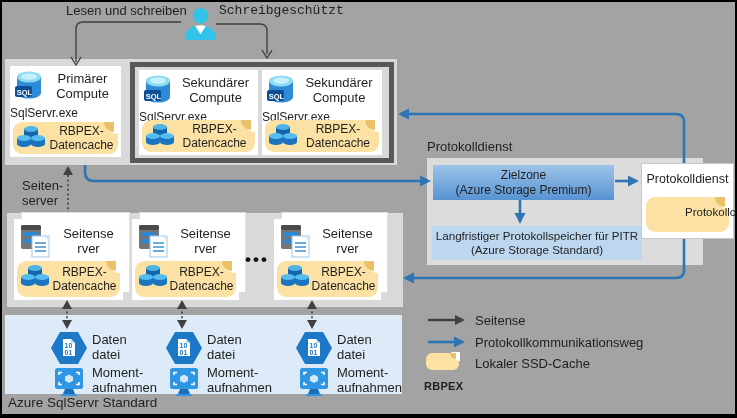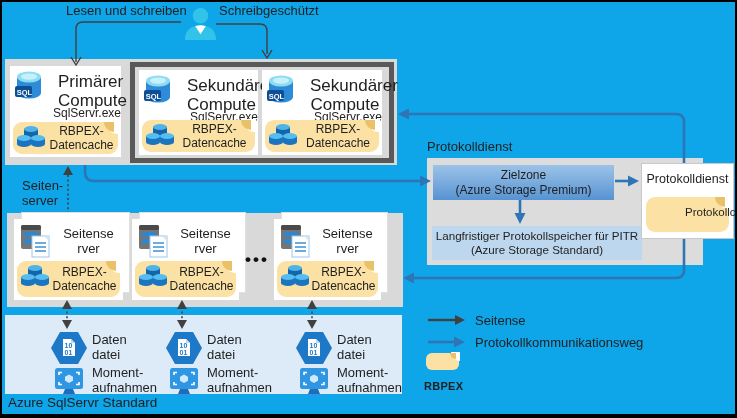--- a/index.html
+++ b/index.html
@@ -1,31 +1,31 @@
 <!DOCTYPE html>
 <html><head>
 <meta charset="utf-8">
 <style>
   html,body{margin:0;padding:0;background:#fff;}
   #canvas{
-    position:relative; width:733px; height:412px; background:#0ea5e9;
+    position:relative; width:733px; height:412px; background:#a3a3a3;
     border:2px solid #000; border-bottom-width:4px;
     font-family:"Liberation Sans", sans-serif; color:#1f1f1f; overflow:hidden;
   }
   .abs{position:absolute;}
   .pre{white-space:pre-line;}
   .lbl{font-size:13px; line-height:1.12;}
   .band{position:absolute; background:#d9d9d9; z-index:1;}
   #overlay{position:absolute; left:0; top:0; z-index:2;}
   .box{position:absolute; background:#fff; z-index:3;}
   .z3{z-index:3;}
   
   .cbox .cicon{position:absolute; left:5px; top:5px;}
-  .cbox .ctitle{position:absolute; left:48px; right:2px; top:6px; text-align:center; font-size:17px; line-height:1.12;}
-  .cbox .cproc{position:absolute; left:0; right:0; top:40px; text-align:right; font-size:12px;}
+  .cbox .ctitle{position:absolute; left:36px; right:2px; top:6px; text-align:center; font-size:13px; line-height:1.12;}
+  .cbox .cproc{position:absolute; left:0; right:0; top:40px; text-align:left; font-size:12px;}
   
   .cache{position:absolute; background:#fbe2a4; border-radius:9px; z-index:3;}
   .cache::before{content:""; position:absolute; top:-1px; right:-1px; width:13px; height:13px; background:#fff; border-bottom-left-radius:12px;}
   .cache::after{content:""; position:absolute; top:0px; right:4px; width:10px; height:10px; background:#eac167; border-radius:0 0 0 10px;}
   .cache .cch-icon{position:absolute; left:3px; top:4px;}
   .cache .cch-lbl{position:absolute; left:33px; right:1px; top:2px; text-align:center; font-size:12px; line-height:1.18;}
   .cache-sm::before{width:9px;height:9px;border-bottom-left-radius:9px;}
   .cache-sm::after{width:6px;height:6px;right:3px;border-radius:0 0 0 6px;}
   
   #sec-group{position:absolute; left:128px; top:60px; width:264px; height:101px; background:#d9d9d9; border:5px solid #595959; box-sizing:border-box; z-index:3;}
@@ -90,21 +90,21 @@
       <path d="M518,222 L512.5,211 L523.5,211 Z"></path>
       <path d="M463,340 L452,334.5 L452,345.5 Z"></path>
     </g>
     <g>
       <line x1="426" y1="318" x2="454" y2="318" stroke="#404040" stroke-width="2.4"></line>
       <path d="M463,318 L453,313 L453,323 Z" fill="#404040"></path>
     </g>
   </svg>
 
   <div class="abs lbl z3" style="left:64px; top:2px;">Lesen und schreiben</div>
-  <div class="abs lbl z3" style="left:217px; top:2px;">Schreibgeschützt</div>
+  <div class="abs lbl z3" style="left:217px; top:2px;font-family:Liberation Mono, monospace;">Schreibgeschützt</div>
   <svg class="abs z3" style="left:181px; top:5px;" width="35" height="33" viewBox="0 0 36 34">
     <circle cx="18" cy="9" r="8" fill="#31c3e9"></circle>
     <path d="M2,34 C2,23 9,19 18,19 C27,19 34,23 34,34 Z" fill="#31c3e9"></path>
     <path d="M18,28 L12.5,19.6 Q18,18.2 23.5,19.6 Z" fill="#fff"></path>
   </svg>
   <div class="abs lbl pre z3" style="left:20px; top:177px;">Seiten-
 server</div>
 
   <div class="box cbox" style="left:8px; top:64px; width:111px; height:91px;">
     <svg class="cicon" width="28" height="30" viewBox="0 0 28 30">
@@ -357,15 +357,16 @@
     <rect x="7" y="26" width="16" height="2" rx="1" fill="#2e96e2"></rect>
   </svg>
   <div class="abs lbl pre z3" style="left:335px; top:364px;">Moment-
 aufnahmen</div>
 
   <div class="abs z3" style="left:6px; top:393px; font-size:13.5px;">Azure SqlServr Standard</div>
 
   <div class="legend-lbl" style="left:473px; top:311px;">Seitense</div>
   <div class="legend-lbl" style="left:473px; top:333px;">Protokollkommunikationsweg</div>
   <div class="cache cache-sm" style="left:424px; top:351px; width:33px; height:17px; border-radius:6px;"></div>
+  <div class="legend-lbl" style="left:473px; top:354px;">Lokaler SSD-Cache</div>
   <div class="legend-lbl rbpex-abbr" style="left:422px; top:378px;">RBPEX</div>
 
 </div>
 
 </body></html>

